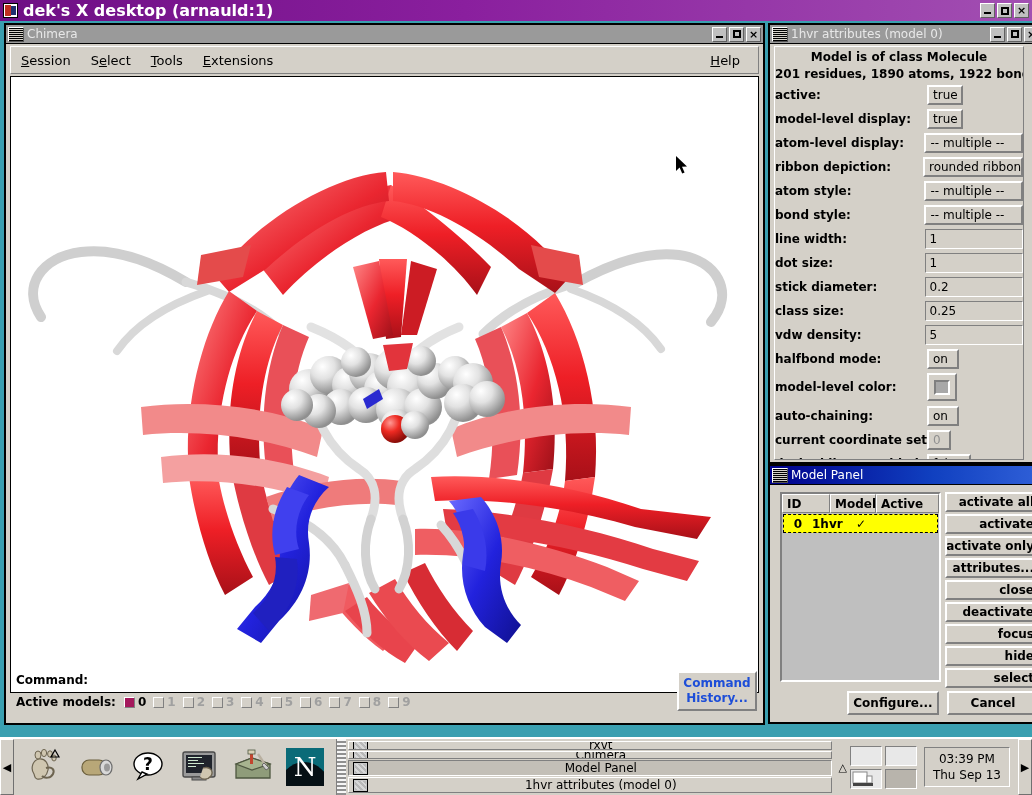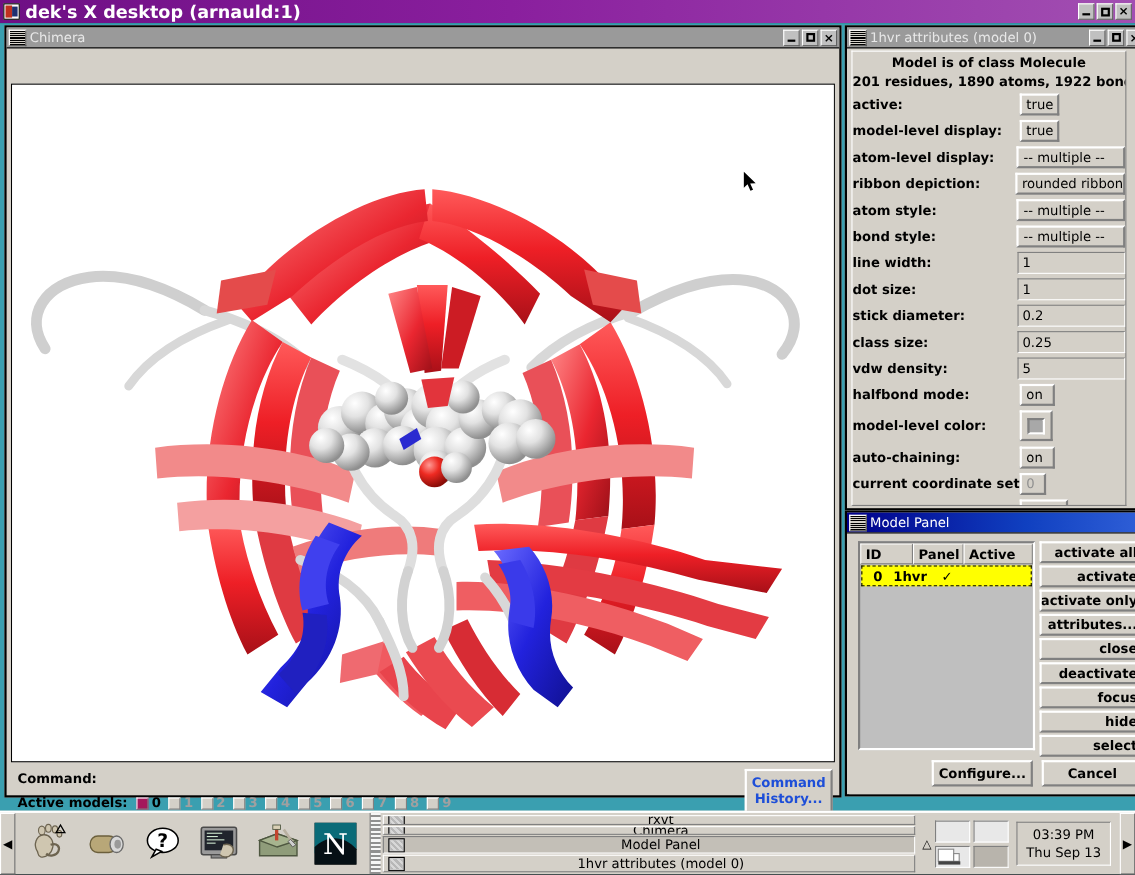--- a/index.html
+++ b/index.html
@@ -119,21 +119,21 @@
     overflow: hidden;
   }
   #gl-canvas svg { display: block; }
 
   #cursor-arrow {
     position: absolute; left: 670px; top: 131px; width: 12px; height: 19px;
     pointer-events: none;
   }
 
   #cmd-area {
-    position: absolute; left: 4px; top: 670px; width: 753px; height: 48px;
+    position: absolute; left: 4px; top: 642px; width: 753px; height: 48px;
   }
   #cmd-row { position: absolute; left: 6px; top: 6px; display: flex; align-items: center; }
   .cmd-label { font-size: 12px; font-weight: bold; color: #000; margin-right: 5px; }
   #cmd-input {
     width: 600px; height: 17px; background: #d4d0c8;
     border-top: 1px solid #808080; border-left: 1px solid #808080;
     border-right: 1px solid #ffffff; border-bottom: 1px solid #ffffff;
     font-size: 12px; color: #000; padding: 0 3px; box-sizing: border-box;
     display: flex; align-items: center; font-family: "DejaVu Sans", sans-serif;
   }
@@ -369,20 +369,27 @@
           </div>
         <div class="winbtn">
             <span class="g-max"></span>
           </div>
         <div class="winbtn">
             <span class="g-close">×</span>
           </div>
       </div>
     </div>
 
+    <div id="chimera-menubar">
+      <div class="menu-item"><u>S</u><span>ession</span></div>
+      <div class="menu-item">S<u>e</u>lect</div>
+      <div class="menu-item"><u>T</u>ools</div>
+      <div class="menu-item"><u>E</u>xtensions</div>
+      <div class="menu-item" id="menu-help"><u>H</u>elp</div>
+    </div>
 
     <div id="gl-canvas">
       <svg width="747" height="615" viewBox="0 0 747 615" xmlns="http://www.w3.org/2000/svg">
         <defs>
           <linearGradient id="sheetGrad" x1="0" y1="0" x2="0" y2="1">
             <stop offset="0%" stop-color="#ff5a5a"></stop>
             <stop offset="45%" stop-color="#ee1f26"></stop>
             <stop offset="100%" stop-color="#a81018"></stop>
           </linearGradient>
           <linearGradient id="sheetGrad2" x1="0" y1="0" x2="1" y2="1">
@@ -682,21 +689,21 @@
 
   <div class="win" id="model-panel">
     <div class="win-title active">
       <div class="title-menu-btn"></div>
       <span class="win-title-text">Model Panel</span>
     </div>
     <div id="mp-body">
       <div id="mp-list-wrap">
         <div id="mp-header-row">
           <span class="mp-th" style="width:48px">ID</span>
-          <span class="mp-th" style="width:46px">Panel</span>
+          <span class="mp-th" style="width:46px">Model</span>
           <span class="mp-th" style="flex:1">Active</span>
         </div>
         <div id="mp-row-selected">
           <span style="width:28px;text-align:center">0</span>
           <span style="width:44px">1hvr</span>
           <span style="flex:1">✓</span>
         </div>
       </div>
       <div id="mp-buttons">
         <div class="mp-btn">activate all</div>

